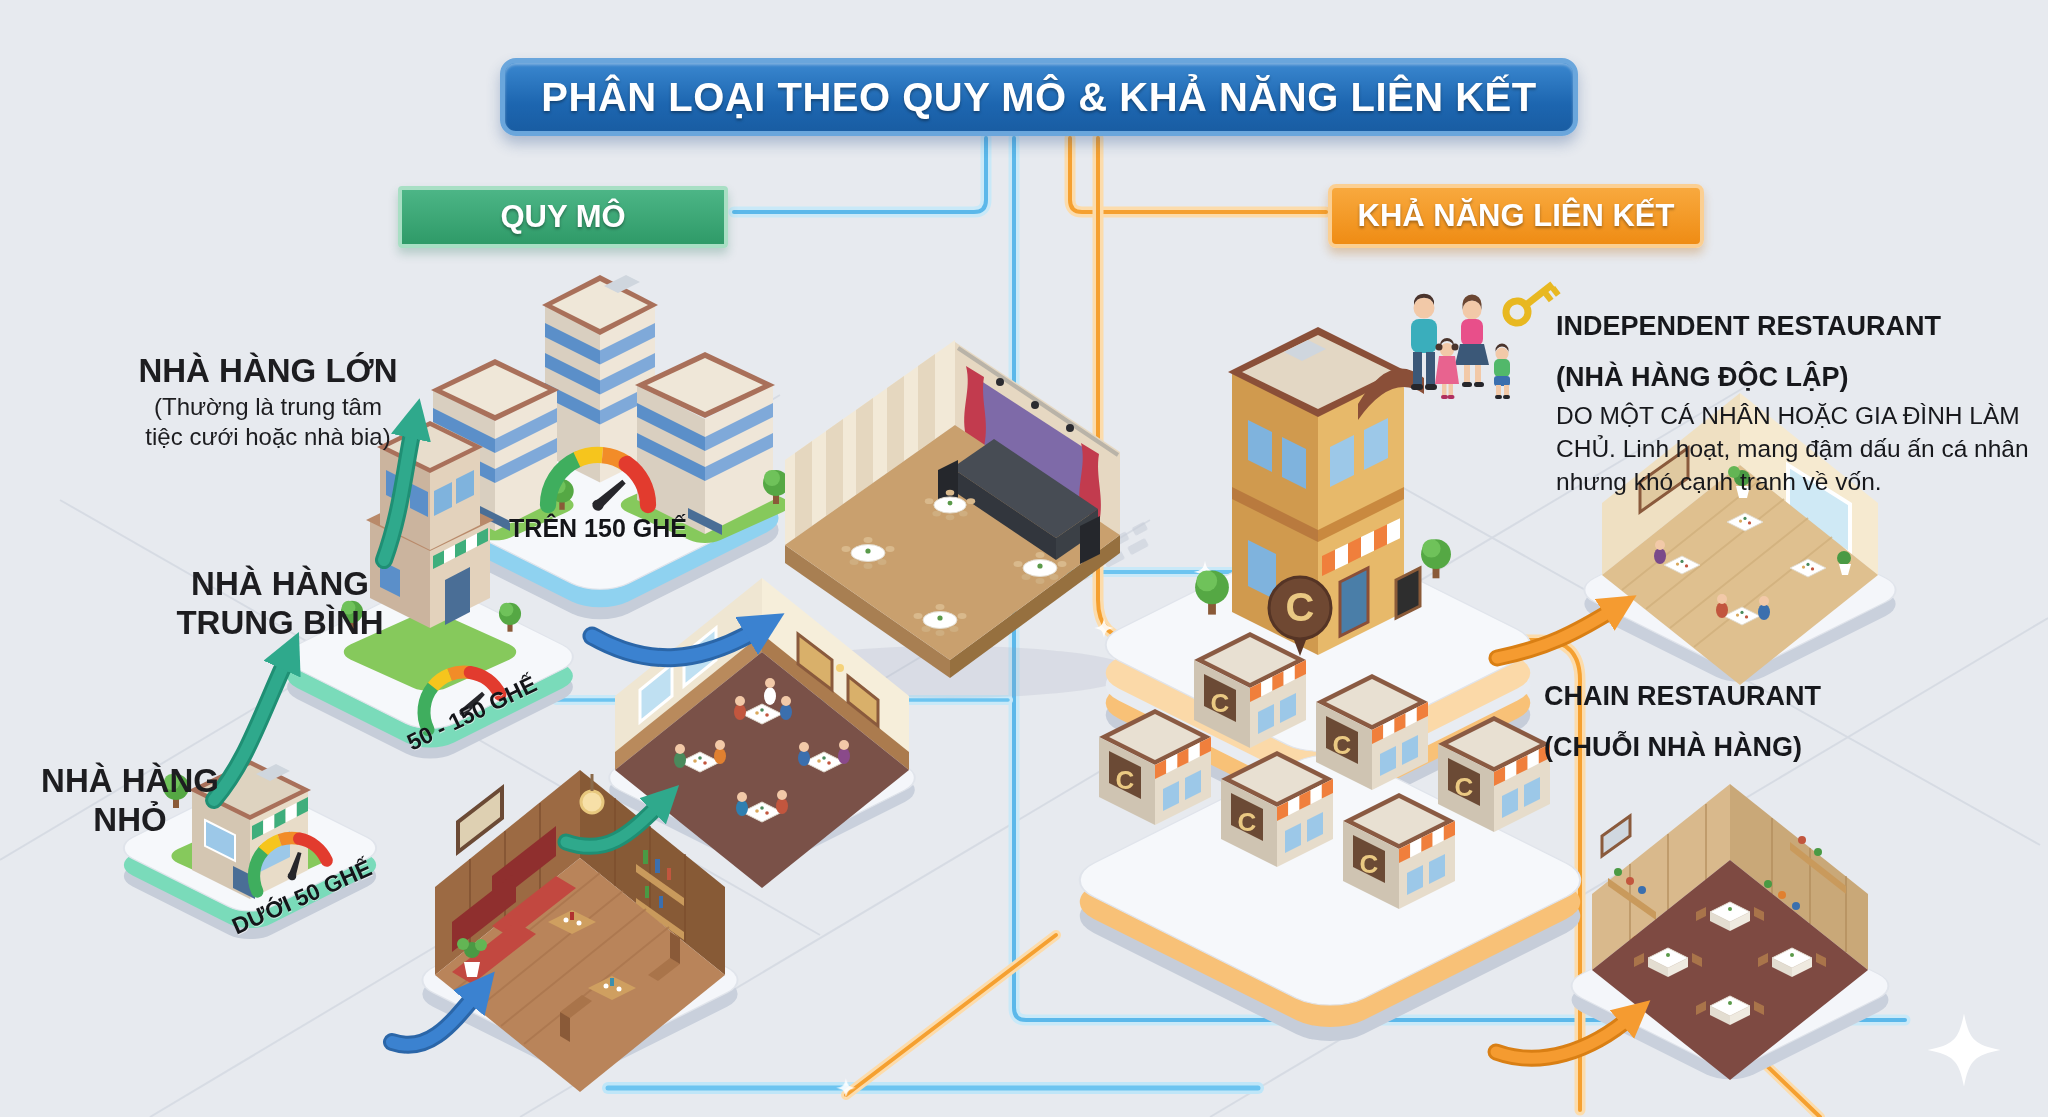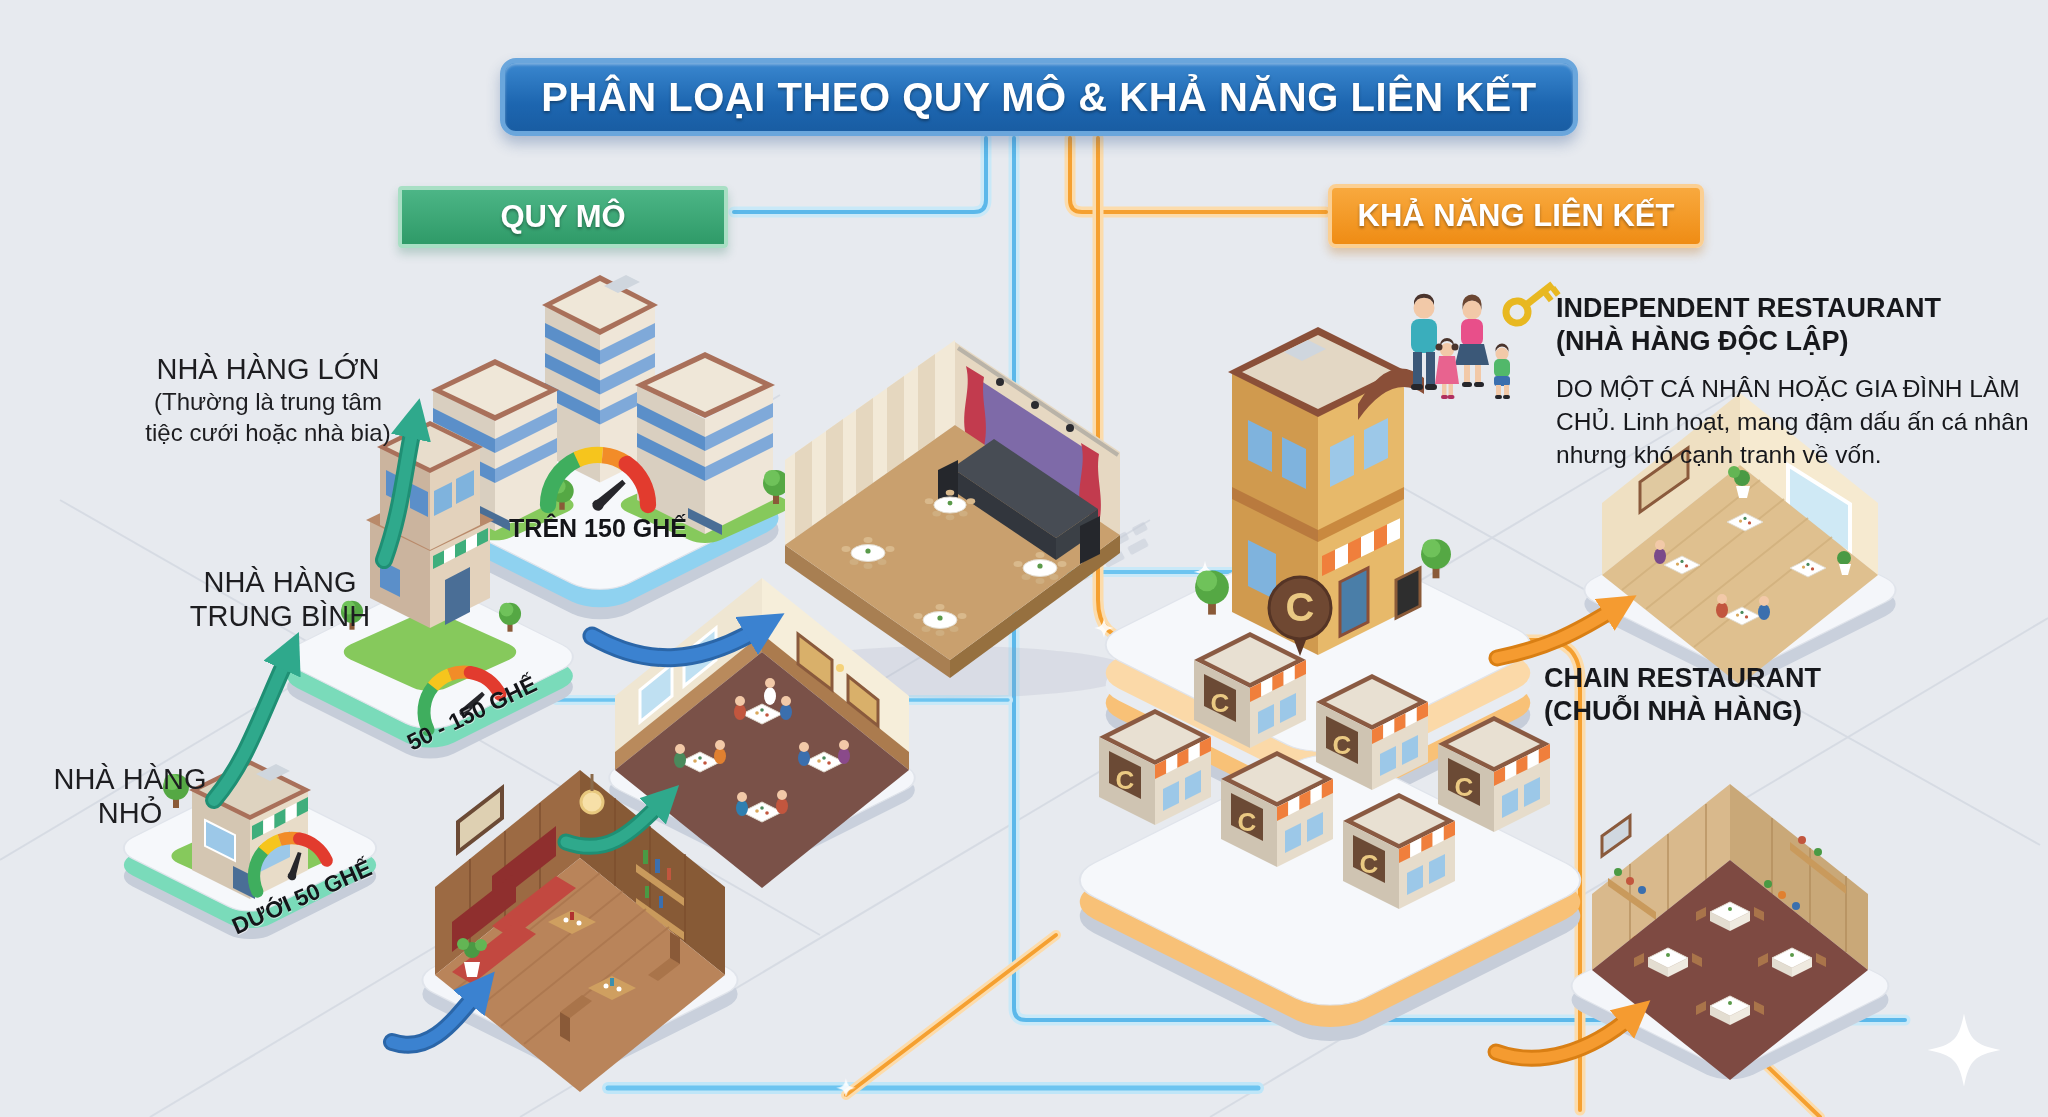--- a/index.html
+++ b/index.html
@@ -10,27 +10,27 @@
   .banner{display:flex;align-items:center;justify-content:center;color:#fff;font-weight:bold;
           text-shadow:0 2px 3px rgba(0,0,0,.35);box-sizing:border-box;}
   .banner.title{border:5px solid #6aa6dc;border-radius:16px;font-size:40px;letter-spacing:.5px;
           background:linear-gradient(180deg,#3a87cf 0%,#1d66b0 60%,#195da3 100%);
           box-shadow:0 8px 14px rgba(40,80,140,.30), inset 0 2px 3px rgba(255,255,255,.35);}
   .banner.green{border:4px solid #a8dfc4;border-radius:4px;font-size:31px;
           background:linear-gradient(180deg,#4cb586,#2f9a68);box-shadow:0 6px 10px rgba(40,120,90,.25);}
   .banner.orange{border:4px solid #fbcf92;border-radius:8px;font-size:31px;
           background:linear-gradient(180deg,#f8a93e,#ef8c14);box-shadow:0 6px 10px rgba(190,110,20,.3);}
   .lvl-label{color:#1d1d20;text-align:center;line-height:1.18;}
-  .lvl-label .nm{font-weight:normal;font-size:29px;}
+  .lvl-label .nm{font-weight:bold;font-size:33px;}
   .lvl-label .nt{font-size:24px;margin-top:2px;}
   .gauge-label{color:#141519;font-weight:bold;font-size:25px;text-align:center;
                text-shadow:0 1px 0 rgba(255,255,255,.6);}
   .desc-block{color:#17181c;}
-  .desc-block .t1,.desc-block .t2{font-weight:bold;font-size:27px;line-height:1.22;}
-  .desc-block .bd{font-size:24.5px;line-height:1.34;margin-top:15px;}
+  .desc-block .t1,.desc-block .t2{font-weight:bold;font-size:27px;line-height:1.22;margin-top:18px;}
+  .desc-block .bd{font-size:24.5px;line-height:1.34;margin-top:6px;}
 </style>
 </head>
 <body>
 
 <div class="stage">
 
 <svg class="scene" width="2048" height="1117" viewBox="0 0 2048 1117">
 <defs>
   <marker id="mTeal" markerWidth="4" markerHeight="4" refX="1.2" refY="1.7" orient="auto" markerUnits="strokeWidth">
     <path d="M0,0 L3.4,1.7 L0,3.4 Z" fill="#2fa98c"></path>

